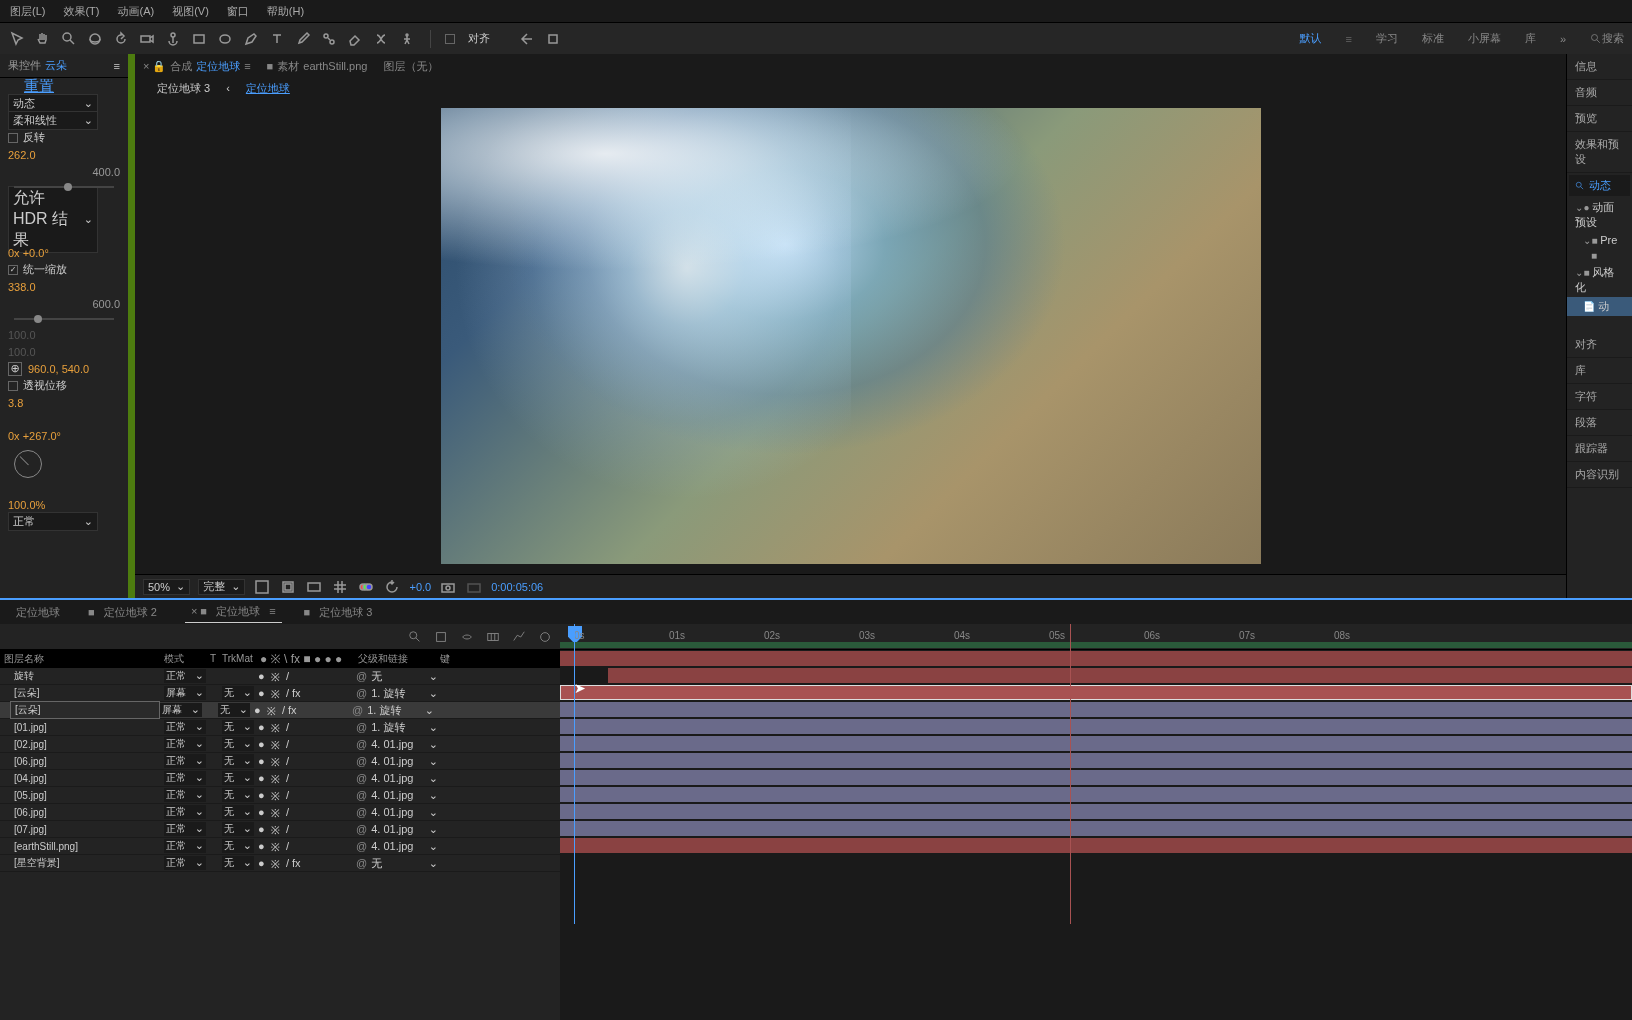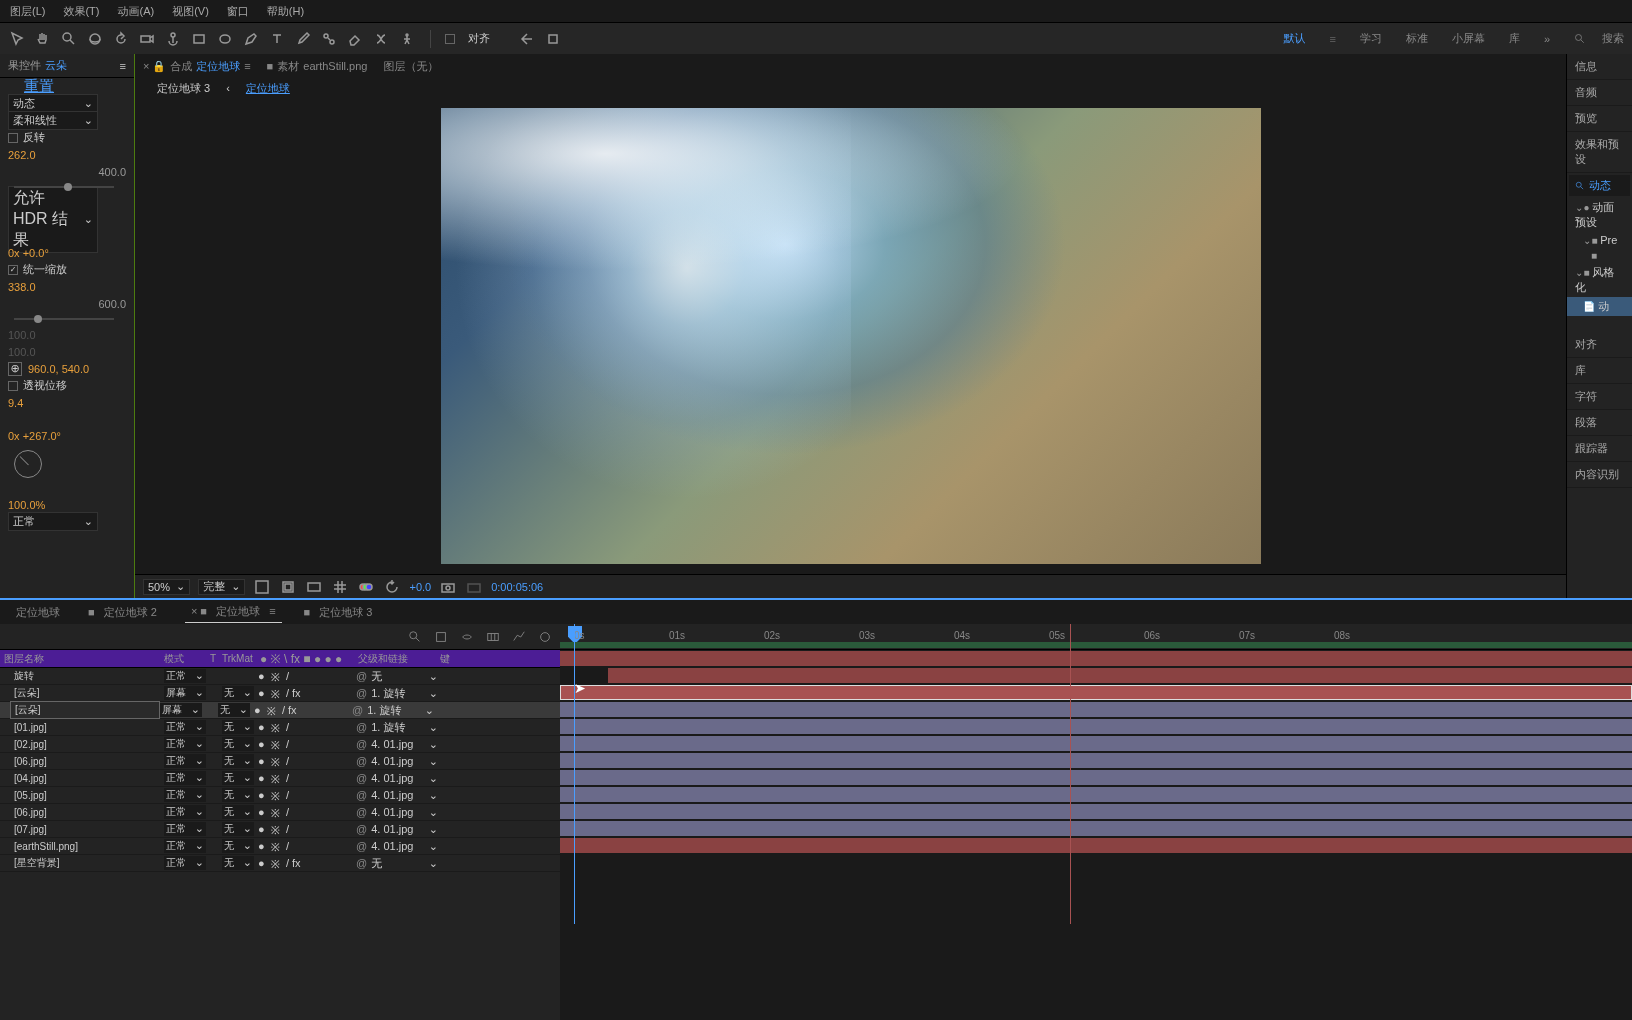--- a/index.html
+++ b/index.html
@@ -6,21 +6,21 @@
 body{background:#1a1a1a;width:1632px;height:1020px;overflow:hidden;position:relative}
 .menubar{height:22px;background:#1a1a1a;display:flex;align-items:center;gap:18px;padding:0 10px}
 .menubar span{color:#aaa;cursor:pointer}
 .toolbar{height:32px;background:#262626;display:flex;align-items:center;gap:8px;padding:0 8px;border-top:1px solid #000}
 .tool-icon{width:18px;height:18px;display:flex;align-items:center;justify-content:center;cursor:pointer;color:#999}
 .tool-icon svg{width:16px;height:16px;stroke:#999;fill:none;stroke-width:1.5}
 .toolbar-right{margin-left:auto;display:flex;gap:24px;align-items:center}
 .toolbar-right span{color:#888;cursor:pointer}
 .toolbar-right span.active{color:#4a9eff}
 .mainrow{display:flex;height:544px}
-.left-panel{width:135px;background:#232323;border-right:1px solid #4d7c0f}
+.left-panel{width:135px;background:#232323;border-right:7px solid #4d7c0f}
 .panel-tab{padding:4px 8px;background:#232323;border-bottom:1px solid #000;display:flex;align-items:center;gap:4px}
 .panel-tab .lbl{color:#999}
 .panel-tab .nm{color:#4a9eff}
 .prop-row{padding:2px 8px;display:flex;align-items:center;height:17px}
 .prop-link{color:#4a9eff;font-size:15px}
 .prop-val{color:#e8a03c;font-size:11px}
 .dropdown{background:#1a1a1a;border:1px solid #333;padding:1px 4px;width:90px;display:flex;justify-content:space-between;align-items:center;cursor:pointer}
 .chk{width:10px;height:10px;border:1px solid #666;margin-right:5px;display:inline-flex;align-items:center;justify-content:center}
 .chk.on::after{content:"✓";font-size:8px;color:#ccc}
 .slider{width:100px;height:2px;background:#444;position:relative;margin:6px 0 6px 14px}
@@ -43,21 +43,21 @@
 .rp-search{display:flex;align-items:center;gap:4px;padding:3px 6px;background:#1a1a1a;margin:2px}
 .rp-tree{padding:2px 8px;font-size:10px;color:#999}
 .timeline{height:454px;background:#1a1a1a;border-top:2px solid #4a9eff;display:flex;flex-direction:column}
 .tl-tabs{height:24px;display:flex;align-items:center;gap:16px;padding:0 10px;background:#1a1a1a}
 .tl-tabs span{color:#888;cursor:pointer;padding:3px 6px}
 .tl-tabs span.active{border-bottom:1px solid #ccc}
 .tl-body{flex:1;display:flex}
 .tl-left{width:560px;background:#232323;display:flex;flex-direction:column}
 .tl-ctrl{height:26px;display:flex;align-items:center;justify-content:flex-end;gap:12px;padding:0 8px;border-bottom:1px solid #000}
 .tl-ctrl svg{width:14px;height:14px;stroke:#888;fill:none;cursor:pointer}
-.tl-header{height:18px;display:flex;align-items:center;background:#4c1d95;border-bottom:1px solid #000;padding:0 4px}
+.tl-header{height:18px;display:flex;align-items:center;background:#000000;border-bottom:1px solid #000;padding:0 4px}
 .tl-header span{color:#999;font-size:10px}
 .layer-row{height:17px;display:flex;align-items:center;border-bottom:1px solid #1a1a1a;padding:0 4px}
 .layer-row.sel{background:#3a3a3a}
 .layer-name{width:160px;padding-left:10px;color:#ccc;font-size:10px}
 .layer-name.boxed{border:1px solid #666;background:#2a2a2a;padding:1px 4px;margin-left:6px;width:150px}
 .mode-dd{width:42px;background:#1a1a1a;display:flex;justify-content:space-between;padding:0 2px;font-size:10px;margin-right:4px}
 .trk-dd{width:32px;background:#1a1a1a;display:flex;justify-content:space-between;padding:0 2px;font-size:10px;margin-right:4px}
 .sw-cell{width:98px;display:flex;gap:6px;align-items:center;font-size:10px}
 .parent-dd{width:82px;display:flex;align-items:center;gap:4px;font-size:10px}
 .parent-dd .at{color:#888}
@@ -190,21 +190,21 @@
       </svg>
     </div>
   <div class="toolbar-right">
     <span class="active">默认</span>
     <span style="color:#666">≡</span>
     <span>学习</span>
     <span>标准</span>
     <span>小屏幕</span>
     <span>库</span>
     <span>»</span>
-    <span style="display:flex;align-items:center;gap:16px">
+    <span style="display:flex;align-items:center;gap:0">
         <svg width="12" height="12" viewBox="0 0 16 16" style="stroke:#888;fill:none">
           <circle cx="6" cy="6" r="4"></circle>
           <path d="M9 9l4 4"></path>
         </svg>
         <span>搜索</span>
       </span>
   </div>
 </div>
 
 <div class="mainrow">
@@ -274,21 +274,21 @@
       </div>
     <div class="prop-row">
         <span style="width:14px;height:14px;border:1px solid #666;display:inline-flex;align-items:center;justify-content:center;margin-right:6px">⊕</span>
         <span class="prop-val">960.0, 540.0</span>
       </div>
     <div class="prop-row">
         <span class="chk"></span>
         <span>透视位移</span>
       </div>
     <div class="prop-row">
-        <span class="prop-val">9.4</span>
+        <span class="prop-val">3.8</span>
       </div>
     <div style="height:16px"></div>
     <div class="prop-row">
         <span class="prop-val">0x +267.0°</span>
       </div>
     <div class="rot-dial"></div>
     <div style="height:12px"></div>
     <div class="prop-row">
         <span class="prop-val">100.0%</span>
       </div>

